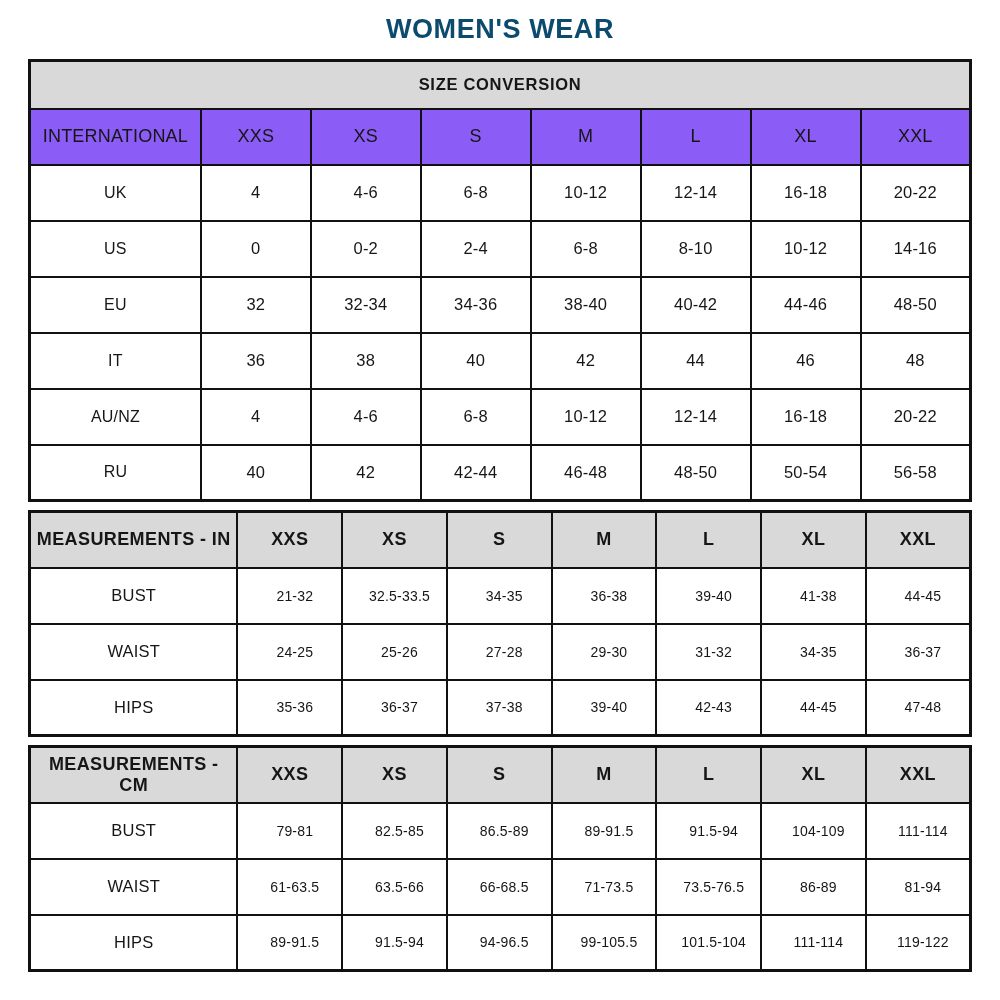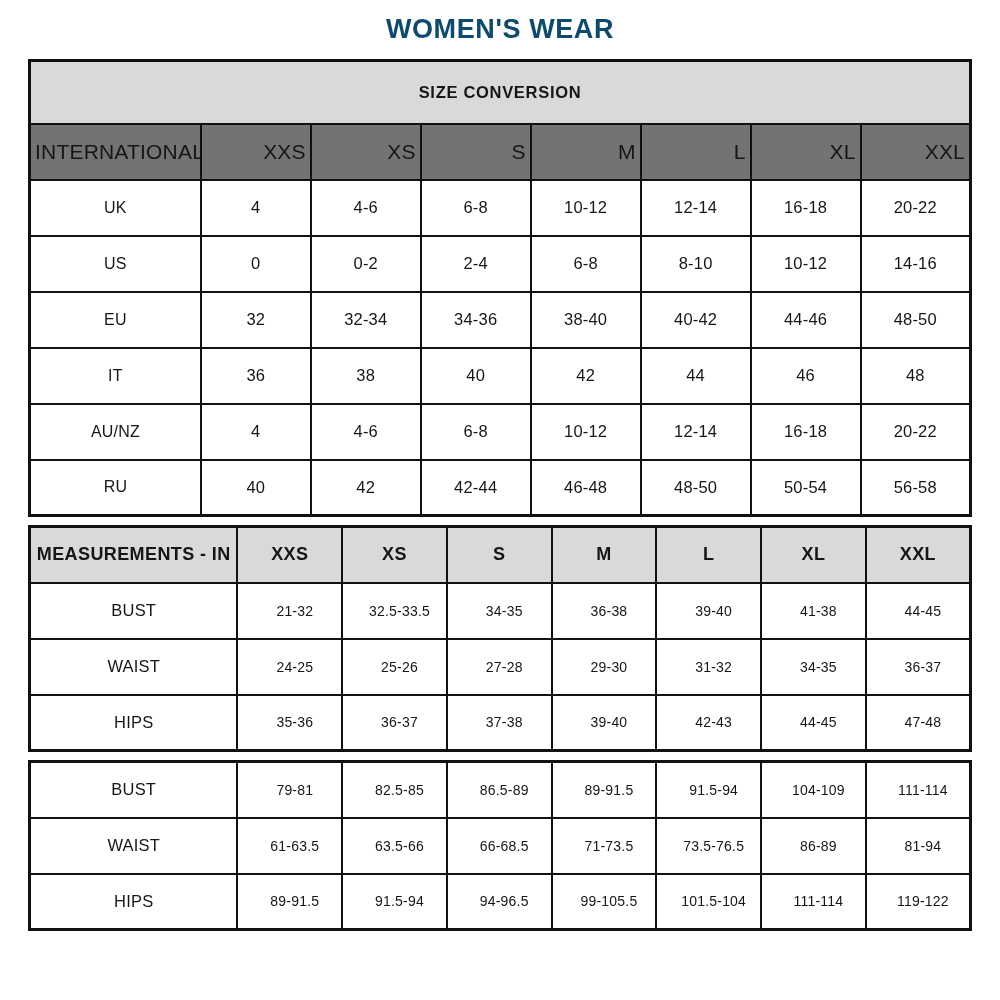--- a/index.html
+++ b/index.html
@@ -33,24 +33,24 @@
     height: 56px;
     padding: 2px 4px;
     letter-spacing: 0.2px;
     overflow: hidden;
   }
   .title-cell {
     background: var(--header-bg, #d9d9d9);
     font-weight: 700;
     font-size: 16.5px;
     letter-spacing: 0.7px;
-    height: 63px;
+    height: 48px;
   }
   
-  .conv-table .col-cell { font-size: 21px; font-weight: 400; background: #737373; text-align: right; }
+  .conv-table .col-cell { font-size: 18px; font-weight: 400; background: #8b5cf6; }
   .conv-table .row-label { font-size: 16px; }
   .conv-table .value-cell { font-size: 16.5px; }
   .conv-table col.c-label { width: 18.2%; }
   .conv-table col.c-size  { width: 11.68%; }
   
   .meas-table .col-cell {
     background: var(--header-bg, #d9d9d9);
     font-weight: 700;
     font-size: 18px;
     letter-spacing: 0.4px;
@@ -198,20 +198,30 @@
       </tbody>
   </table>
 
   <table class="meas-table">
     <colgroup>
       <col class="m-label">
       <col span="7" class="m-size">
     </colgroup>
     <tbody>
         <tr>
+          <td class="col-cell label-col">MEASUREMENTS - CM</td>
+          <td class="col-cell">XXS</td>
+          <td class="col-cell">XS</td>
+          <td class="col-cell">S</td>
+          <td class="col-cell">M</td>
+          <td class="col-cell">L</td>
+          <td class="col-cell">XL</td>
+          <td class="col-cell">XXL</td>
+        </tr>
+        <tr>
           <td class="row-label">BUST</td>
           <td class="value-cell">79-81</td>
           <td class="value-cell">82.5-85</td>
           <td class="value-cell">86.5-89</td>
           <td class="value-cell">89-91.5</td>
           <td class="value-cell">91.5-94</td>
           <td class="value-cell">104-109</td>
           <td class="value-cell">111-114</td>
         </tr>
         <tr>

